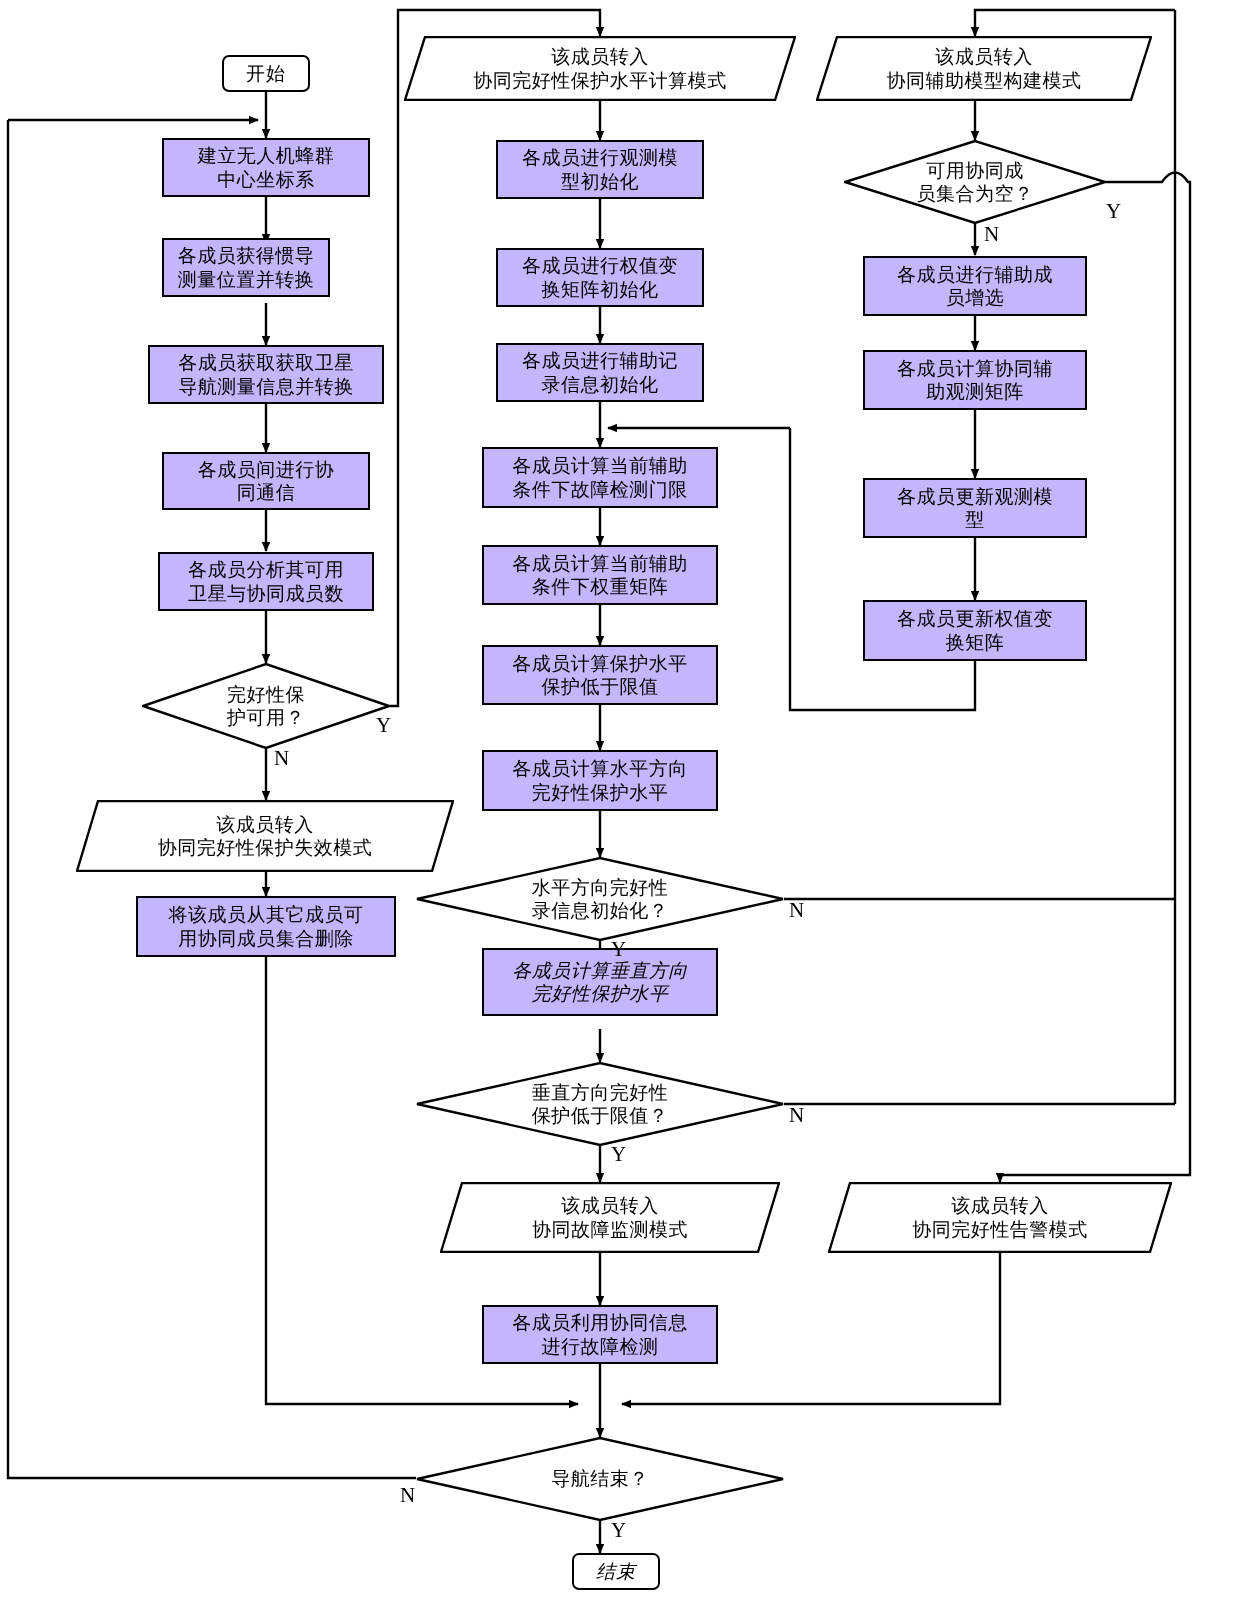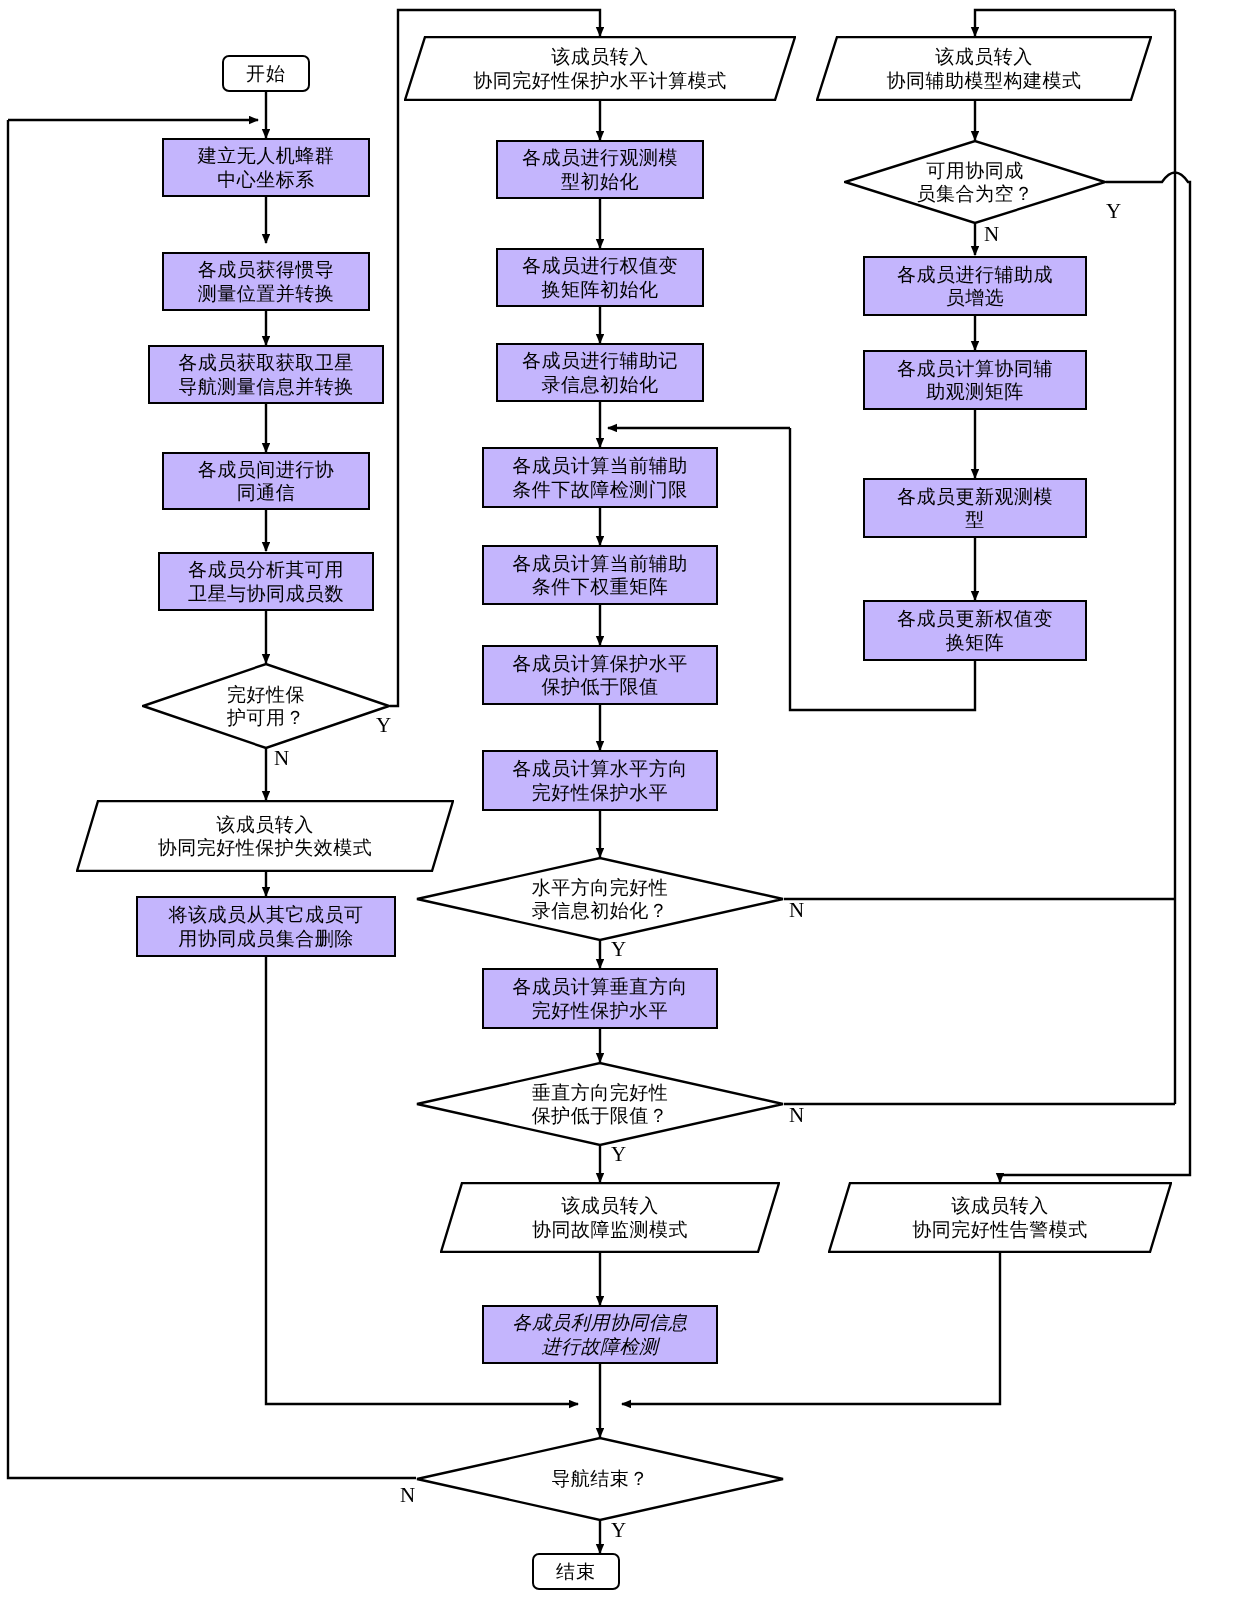--- a/index.html
+++ b/index.html
@@ -205,21 +205,21 @@
 
   <div class="node term" style="left:222px;top:55px;width:88px;height:37px;">
     <span>开始</span>
   </div>
 
   <div class="node proc" style="left:162px;top:138px;width:208px;height:59px;">
     <span>建立无人机蜂群
 中心坐标系</span>
   </div>
 
-  <div class="node proc" style="left:162px;top:252px;width:208px;height:59px;">
+  <div class="node proc" style="left:162px;top:238px;width:168px;height:59px;">
     <span>各成员获得惯导
 测量位置并转换</span>
   </div>
 
   <div class="node proc" style="left:148px;top:345px;width:236px;height:59px;">
     <span>各成员获取获取卫星
 导航测量信息并转换</span>
   </div>
 
   <div class="node proc" style="left:162px;top:452px;width:208px;height:58px;">
@@ -301,21 +301,21 @@
   <div class="dec-wrap" style="left:416px;top:857px;width:368px;height:84px;">
     <svg width="368" height="84" viewBox="0 0 368 84" xmlns="http://www.w3.org/2000/svg">
       <polygon points="184,1 367,42 184,83 1,42" fill="#fff" stroke="#000" stroke-width="2.4"></polygon>
     </svg>
     <div class="dec-text">水平方向完好性
 录信息初始化？</div>
   </div>
   <div class="edge-label" style="left:611px;top:937px;">Y</div>
   <div class="edge-label" style="left:789px;top:898px;">N</div>
 
-  <div class="node proc" style="left:482px;top:968px;width:236px;height:61px;">
+  <div class="node proc" style="left:482px;top:948px;width:236px;height:68px;font-style:italic;">
     <span>各成员计算垂直方向
 完好性保护水平</span>
   </div>
 
   <div class="dec-wrap" style="left:416px;top:1062px;width:368px;height:84px;">
     <svg width="368" height="84" viewBox="0 0 368 84" xmlns="http://www.w3.org/2000/svg">
       <polygon points="184,1 367,42 184,83 1,42" fill="#fff" stroke="#000" stroke-width="2.4"></polygon>
     </svg>
     <div class="dec-text">垂直方向完好性
 保护低于限值？</div>
@@ -324,21 +324,21 @@
   <div class="edge-label" style="left:789px;top:1103px;">N</div>
 
   <div class="io-wrap" style="left:440px;top:1182px;width:340px;height:71px;">
     <svg width="340" height="71" viewBox="0 0 340 71" xmlns="http://www.w3.org/2000/svg">
       <polygon points="22,1 339,1 318,70 1,70" fill="#fff" stroke="#000" stroke-width="2.4"></polygon>
     </svg>
     <div class="io-text">该成员转入
 协同故障监测模式</div>
   </div>
 
-  <div class="node proc" style="left:482px;top:1305px;width:236px;height:59px;font-style:italic;">
+  <div class="node proc" style="left:482px;top:1305px;width:236px;height:59px;">
     <span>各成员利用协同信息
 进行故障检测</span>
   </div>
 
   <div class="io-wrap" style="left:816px;top:36px;width:336px;height:65px;">
     <svg width="336" height="65" viewBox="0 0 336 65" xmlns="http://www.w3.org/2000/svg">
       <polygon points="21,1 335,1 315,64 1,64" fill="#fff" stroke="#000" stroke-width="2.4"></polygon>
     </svg>
     <div class="io-text">该成员转入
 协同辅助模型构建模式</div>
@@ -384,17 +384,17 @@
 
   <div class="dec-wrap" style="left:416px;top:1437px;width:368px;height:84px;">
     <svg width="368" height="84" viewBox="0 0 368 84" xmlns="http://www.w3.org/2000/svg">
       <polygon points="184,1 367,42 184,83 1,42" fill="#fff" stroke="#000" stroke-width="2.4"></polygon>
     </svg>
     <div class="dec-text">导航结束？</div>
   </div>
   <div class="edge-label" style="left:400px;top:1483px;">N</div>
   <div class="edge-label" style="left:611px;top:1518px;">Y</div>
 
-  <div class="node term" style="left:532px;top:1553px;width:88px;height:37px;">
+  <div class="node term" style="left:572px;top:1553px;width:88px;height:37px;font-style:italic;">
     <span>结束</span>
   </div>
 
 </div>
 
 </body></html>

